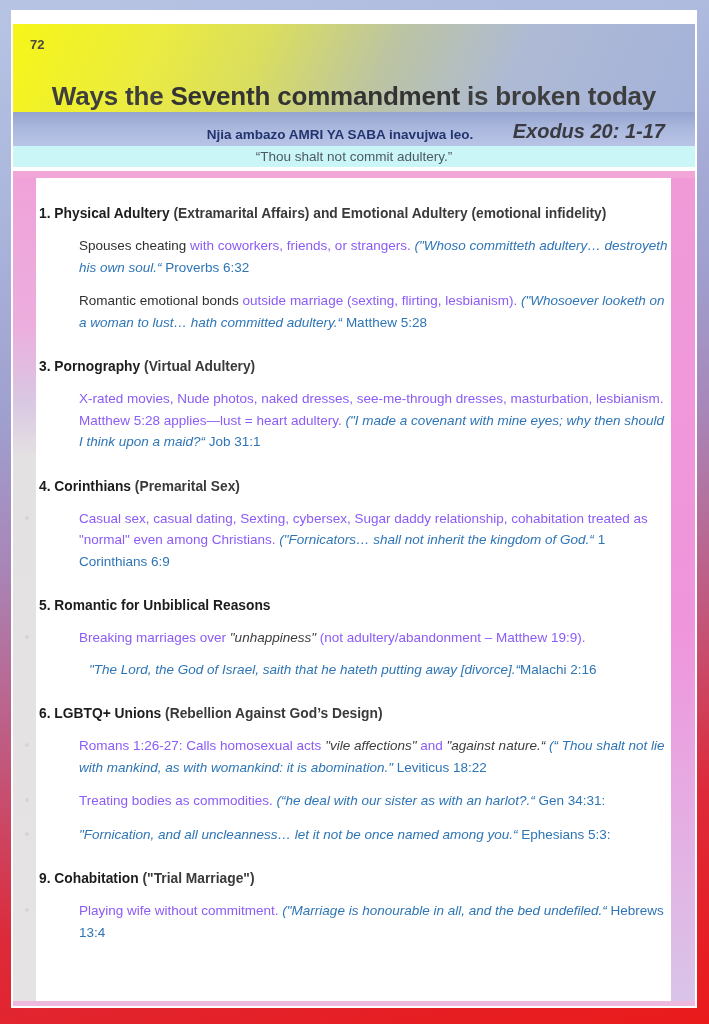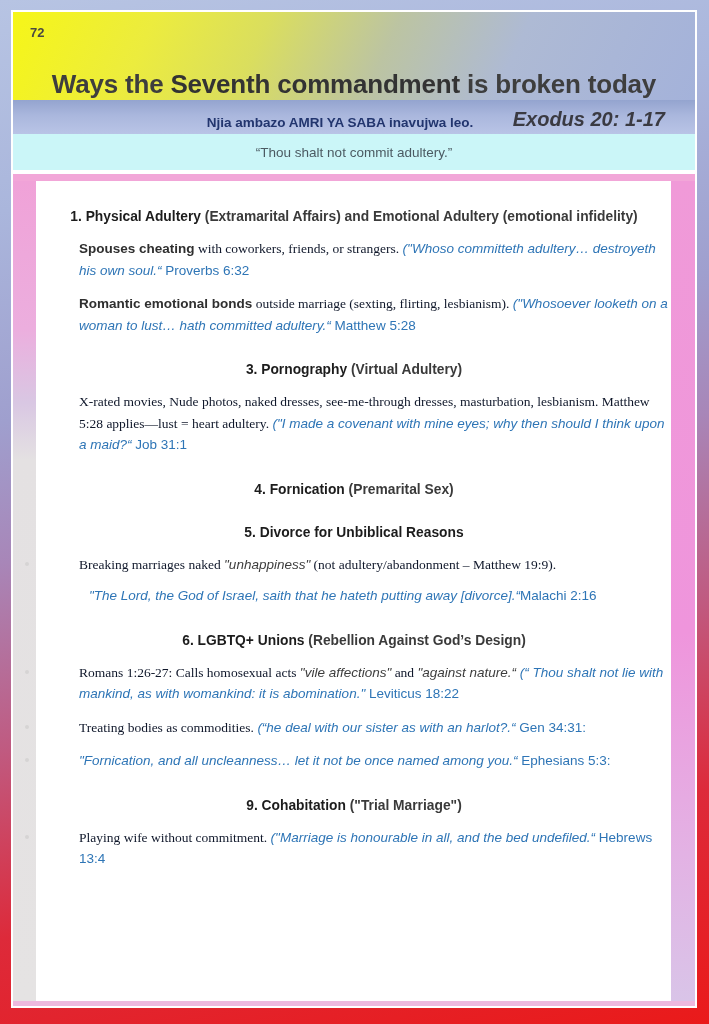--- a/index.html
+++ b/index.html
@@ -3,52 +3,52 @@
 <meta charset="utf-8">
 <style>
   html,body{margin:0;padding:0;background:#fff;font-family:"Liberation Sans",sans-serif;}
   .frame{width:709px;height:1024px;box-sizing:border-box;padding:10px 12px 16px 11px;
     background:linear-gradient(168deg,#b7c4e3 0%,#aab6dc 18%,#9f9fce 36%,#a886b8 48%,#c05a80 64%,#dd2a3a 80%,#ea1a1a 100%);}
   .inner{width:100%;height:100%;box-sizing:border-box;background:#fff;padding:2px;}
   .slide{width:100%;height:100%;display:flex;flex-direction:column;overflow:hidden;}
 
   
   .hdr{position:relative;height:88px;flex:none;
-    background:linear-gradient(115deg,#f6f618 0%,#ecec3e 20%,#dade5e 36%,#bcc4a2 54%,#aebad4 72%,#a4b2da 100%);}
+    background:linear-gradient(115deg,#f6f618 0%,#ecec3e 20%,#dade5e 36%,#bcc4a2 54%,#aebad4 72%,#a4b2da 100%);margin-top:12px;}
   .pagenum{position:absolute;top:13px;left:17px;font-size:13px;font-weight:700;color:#4a4a42;}
   .title{position:absolute;top:40px;left:0;width:100%;text-align:center;font-size:26px;color:#3e3e3e;letter-spacing:-0.2px;}
   .title b{font-weight:700;color:#333;}
 
   
   .band-blue{position:relative;height:34px;flex:none;background:linear-gradient(180deg,#94a4cf 0%,#aab7dd 45%,#b9c4e6 100%);}
   .swahili{position:absolute;top:15px;left:0;width:100%;text-align:center;transform:translateX(-14px);
     font-size:13.5px;font-weight:700;color:#22356e;}
   .exodus{position:absolute;top:8px;right:30px;font-size:20px;font-style:italic;font-weight:600;color:#3a3a42;}
 
   
-  .band-cyan{height:36px;flex:none;background:#cbf6f8;display:flex;align-items:center;justify-content:center;
+  .band-cyan{height:21px;flex:none;background:#cbf6f8;display:flex;align-items:center;justify-content:center;
     font-size:13.5px;color:#4b5a62;}
 
   
   .panel{position:relative;flex:1;margin-top:4px;background:#fff;
     border-top:7px solid #f2a6d8;border-bottom:5px solid #edb9de;box-sizing:border-box;}
   .strip-left{position:absolute;left:0;top:0;bottom:0;width:23px;z-index:0;
     background:linear-gradient(180deg,#f0a2d8 0%,#ecaede 18%,#d9c7e3 27%,#e4e1e2 34%,#e5e3e3 100%);}
   .strip-right{position:absolute;right:0;top:0;bottom:0;width:24px;z-index:0;
     background:linear-gradient(180deg,#f09ad8 0%,#ef95dc 55%,#e3b2e4 82%,#d9c4e8 100%);}
   .items{position:relative;z-index:1;padding:2px 26px 0 26px;}
 
   .item{margin:0;}
-  .heading{margin:24px 0 0 0;font-size:13.8px;line-height:19px;font-weight:700;color:#1c1c1c;text-align:center;}
+  .heading{margin:24px 0 0 0;font-size:13.8px;line-height:19px;font-weight:700;color:#1c1c1c;}
   .heading .rest{color:#3a3a3a;}
   .bullet{position:relative;margin:12px 0 0 0;padding-left:40px;font-size:13.5px;line-height:21.5px;}
   .bullet.indent{padding-left:50px;margin-top:10px;}
   .dot{position:absolute;left:-14px;top:8px;width:4px;height:4px;border-radius:50%;background:#d6d4d4;}
-  .seg-b{font-weight:700;color:#2f2f2f;}
-  .seg-n{color:#0f172a;font-family:Liberation Serif, serif;}
+  .seg-b{font-weight:400;color:#2f2f2f;}
+  .seg-n{color:#8b5cf6;}
   .seg-i{font-style:italic;color:#3d3d3d;}
   .seg-q{font-style:italic;color:#2e75b6;}
   .seg-r{color:#2e75b6;}
 </style>
 </head>
 <body>
 
 <div class="frame">
   <div class="inner">
     <div class="slide">
@@ -74,25 +74,26 @@
             <section class="item">
               <h2 class="heading"><span class="num">1. </span><span class="t">Physical Adultery</span><span class="rest"> (Extramarital Affairs) and Emotional Adultery (emotional infidelity)</span></h2>
               <p class="bullet"><span class="seg-b">Spouses cheating</span><span class="seg-n"> with coworkers, friends, or strangers. </span><span class="seg-q">("Whoso committeth adultery… destroyeth his own soul.“ </span><span class="seg-r">Proverbs 6:32</span></p>
               <p class="bullet"><span class="seg-b">Romantic emotional bonds</span><span class="seg-n"> outside marriage (sexting, flirting, lesbianism). </span><span class="seg-q">("Whosoever looketh on a woman to lust… hath committed adultery.“ </span><span class="seg-r">Matthew 5:28</span></p>
             </section>
             <section class="item">
               <h2 class="heading"><span class="num">3. </span><span class="t">Pornography</span><span class="rest"> (Virtual Adultery)</span></h2>
               <p class="bullet"><span class="seg-n">X-rated movies, Nude photos, naked dresses, see-me-through dresses, masturbation, lesbianism. Matthew 5:28  applies—lust = heart adultery. </span><span class="seg-q">("I made a covenant with mine eyes; why then should I think upon a maid?“ </span><span class="seg-r">Job 31:1</span></p>
             </section>
             <section class="item">
-              <h2 class="heading"><span class="num">4. </span><span class="t">Fornication</span><span class="rest"> (Premarital Sex)</span></h2>
+              <h2 class="heading"><span class="num">4. </span><span class="t">Corinthians</span><span class="rest"> (Premarital Sex)</span></h2>
+              <p class="bullet"><span class="dot"></span><span class="seg-n">Casual sex, casual dating, Sexting, cybersex, Sugar daddy relationship, cohabitation treated as "normal" even among Christians. </span><span class="seg-q">("Fornicators… shall not inherit the kingdom of God.“ </span><span class="seg-r">1 Corinthians 6:9</span></p>
             </section>
             <section class="item">
-              <h2 class="heading"><span class="num">5. </span><span class="t">Divorce for Unbiblical Reasons</span></h2>
-              <p class="bullet"><span class="dot"></span><span class="seg-n">Breaking marriages naked </span><span class="seg-i">"unhappiness"</span><span class="seg-n"> (not adultery/abandonment – Matthew 19:9).</span></p>
+              <h2 class="heading"><span class="num">5. </span><span class="t">Romantic for Unbiblical Reasons</span></h2>
+              <p class="bullet"><span class="dot"></span><span class="seg-n">Breaking marriages over </span><span class="seg-i">"unhappiness"</span><span class="seg-n"> (not adultery/abandonment – Matthew 19:9).</span></p>
               <p class="bullet indent"><span class="seg-q">"The Lord, the God of Israel, saith that he hateth putting away [divorce].“</span><span class="seg-r">Malachi 2:16</span></p>
             </section>
             <section class="item">
               <h2 class="heading"><span class="num">6. </span><span class="t">LGBTQ+ Unions</span><span class="rest"> (Rebellion Against God’s Design)</span></h2>
               <p class="bullet"><span class="dot"></span><span class="seg-n">Romans 1:26-27: Calls homosexual acts </span><span class="seg-i">"vile affections"</span><span class="seg-n"> and </span><span class="seg-i">"against nature.“</span><span class="seg-q"> (“ Thou shalt not lie with mankind, as with womankind: it is abomination." </span><span class="seg-r">Leviticus 18:22</span></p>
             </section>
             <section class="item">
               <p class="bullet"><span class="dot"></span><span class="seg-n">Treating bodies as commodities. </span><span class="seg-q">(“he deal with our sister as with an harlot?.“ </span><span class="seg-r">Gen 34:31:</span></p>
             </section>
             <section class="item">

